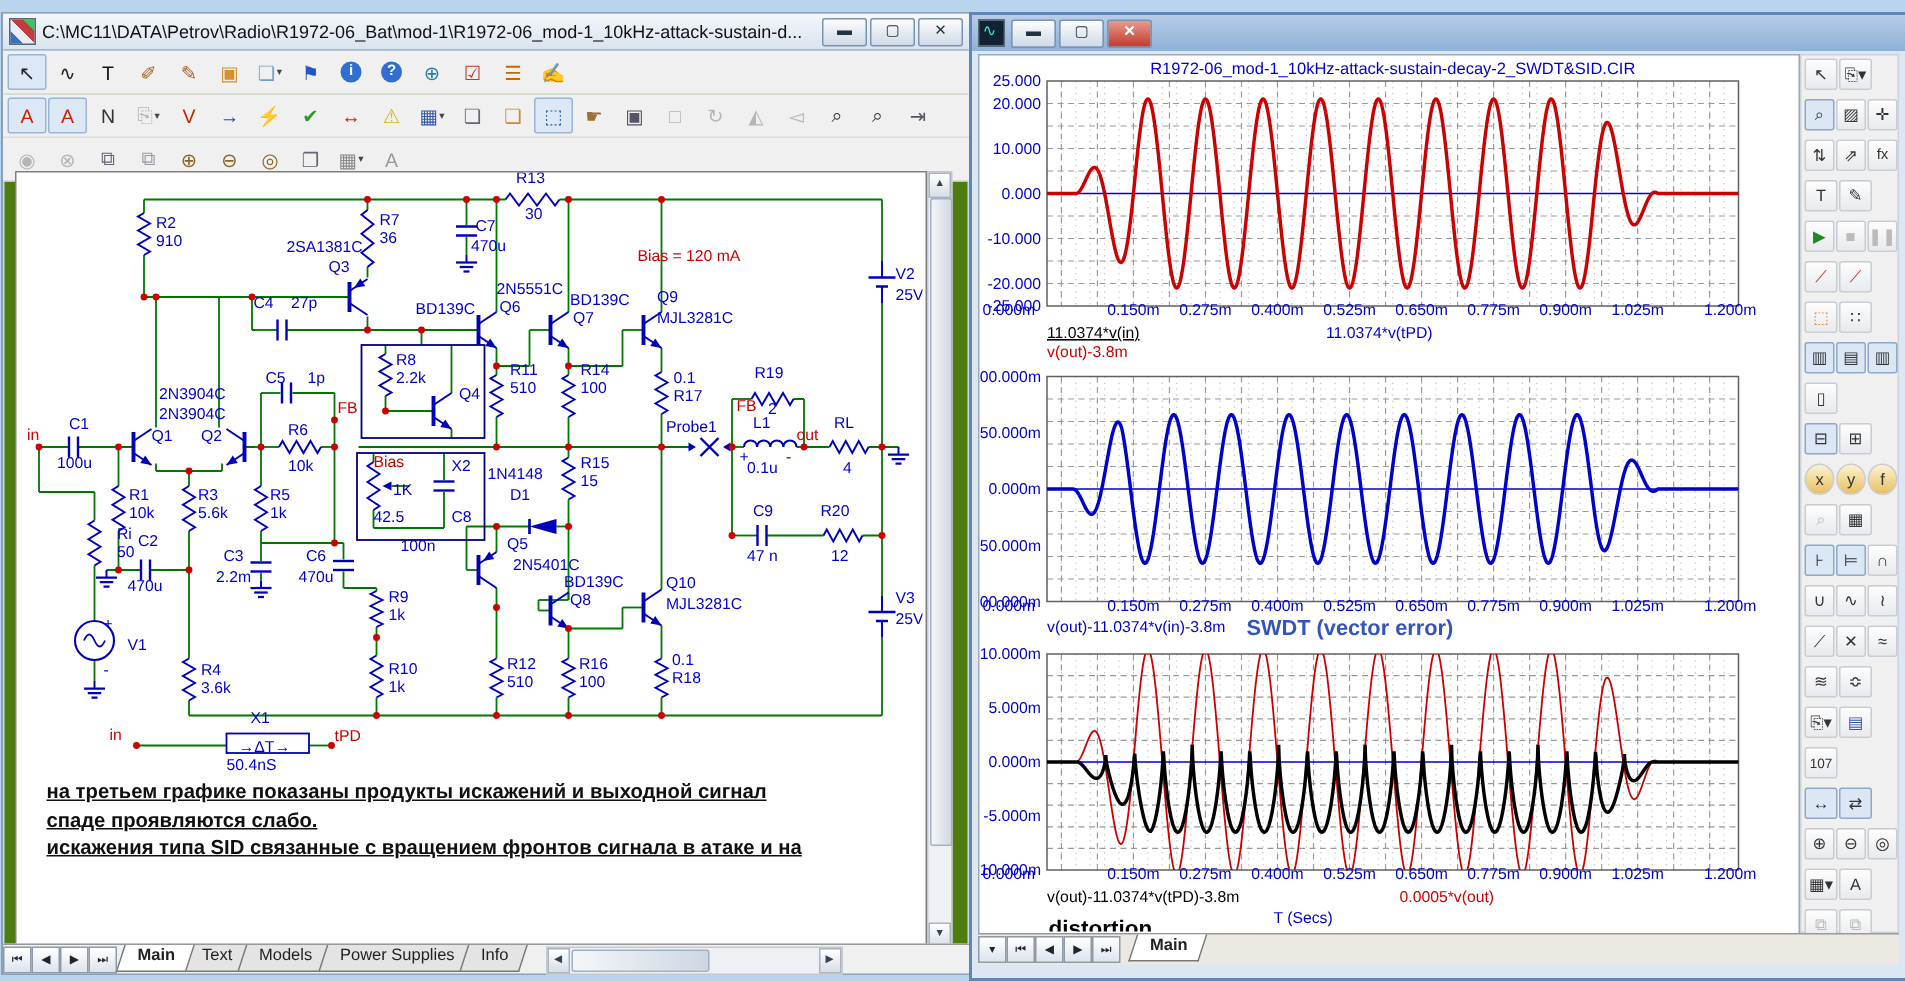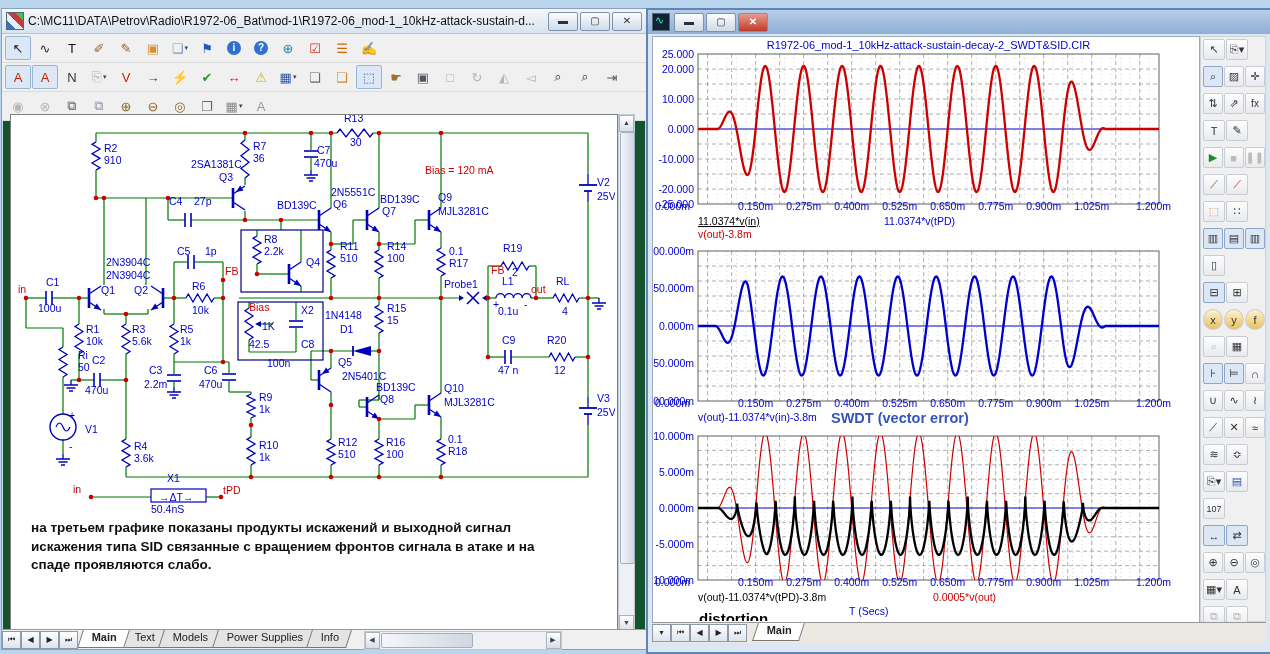--- a/index.html
+++ b/index.html
@@ -1,17 +1,17 @@
 <!DOCTYPE html>
 <html><head>
 <meta charset="utf-8">
 <style>
   html,body{margin:0;padding:0;}
   body{width:1270px;height:654px;background:#b9d5ee;font-family:"Liberation Sans",sans-serif;position:relative;overflow:hidden;}
-  .win{position:absolute;background:#14532d;}
+  .win{position:absolute;background:#4d7c0f;}
   #win1{left:1px;top:8px;width:644px;height:640px;border:1px solid #8ca0b8;box-shadow:0 0 0 1px #c9d9ea inset;}
   #win2{left:646px;top:8px;width:624px;height:642px;border:2px solid #5f86b5;background:#dce7f3;}
   .titlebar{height:24px;display:flex;align-items:center;padding:0 4px;gap:4px;}
   #win1 .titlebar{background:linear-gradient(#f4f7fa,#d9e3ef);border-bottom:1px solid #b8c6d8;}
   #win2 .titlebar{background:linear-gradient(#b7cde8,#8fb0d6);}
   .title-text{font-size:12px;color:#111;white-space:nowrap;overflow:hidden;flex:1;}
   .winbtns{display:flex;gap:2px;}
   .winbtn{width:28px;height:17px;border:1px solid #7b93ad;border-radius:2px;background:linear-gradient(#fdfdfd,#cfd9e6);font-size:10px;line-height:15px;text-align:center;color:#234;}
   .winbtn.close{background:linear-gradient(#e89a8e,#c23b2a);color:#fff;font-weight:bold;}
   .appicon{width:16px;height:16px;flex:0 0 16px;border:1px solid #567;background:
@@ -19,21 +19,21 @@
   #win2 .appicon{background:#123;position:relative;}
   #win2 .appicon:after{content:"∿";color:#2fe0d0;font-size:11px;position:absolute;left:2px;top:0px;}
   .toolbar{display:flex;align-items:center;gap:1px;padding:1px 3px;background:#f0f0f0;border-bottom:1px solid #dcdcdc;}
   .tb{height:26px;}
   .btn{width:24px;height:22px;border:1px solid transparent;border-radius:2px;display:flex;align-items:center;justify-content:center;font-size:13px;color:#333;background:transparent;position:relative;}
   .btn.sunk{border:1px solid #9ab4d4;background:#dce8f5;}
   .btn.dis{color:#b5b5b5;}
   .btn .dd{font-size:7px;color:#444;margin-left:1px;}
   .circ{width:14px;height:14px;border-radius:50%;background:#2f6fd0;color:#fff;font-size:10px;font-weight:bold;line-height:14px;text-align:center;}
   #schwrap{position:absolute;left:8px;top:105px;width:606px;height:515px;background:#fff;border:1px solid #808080;}
-  #note{position:absolute;left:20px;top:404px;width:578px;font-size:13.5px;font-weight:bold;color:#101010;line-height:18.5px;}
+  #note{position:absolute;left:20px;top:404px;width:578px;font-size:13.5px;font-weight:bold;color:#101010;line-height:18.5px;text-decoration:underline;}
   .vscroll{position:absolute;top:105px;width:15px;height:517px;background:#eef0f3;border:1px solid #c3c9d1;}
   .sarrow{position:absolute;width:13px;height:15px;background:linear-gradient(#fff,#d8dee6);border:1px solid #aab4c0;font-size:7px;text-align:center;line-height:14px;color:#345;}
   .sthumb{position:absolute;left:1px;width:13px;background:linear-gradient(90deg,#f4f6f9,#cfd7e2);border:1px solid #9fb0c4;border-radius:2px;}
   .tabrow{position:absolute;left:0;bottom:0;height:19px;width:100%;display:flex;align-items:flex-start;background:#f0f0f0;border-top:1px solid #999;font-size:11px;}
   .navbtn{width:17px;height:16px;border:1px solid #8e9aa8;background:linear-gradient(#fff,#dde4ec);text-align:center;line-height:15px;font-size:8px;color:#223;margin-top:1px;}
   .tab{padding:1px 10px 0 10px;height:16px;border:1px solid #777;border-top:none;background:#e4e4e4;transform:skewX(-18deg);margin-left:-4px;}
   .tab span{display:inline-block;transform:skewX(18deg);font-size:11px;color:#222;}
   .tab.active{background:#fff;font-weight:bold;z-index:2;}
   .hscroll{position:relative;flex:0 0 auto;height:17px;margin-top:1px;background:#eef0f3;border:1px solid #c3c9d1;}
   #plotpanel{position:absolute;left:4px;top:26px;width:546px;height:586px;background:#fff;border:1px solid #9ab;overflow:hidden;}
@@ -513,22 +513,22 @@
         <text x="224" y="273" fill="#cc0000" font-size="10.5px">FB</text>
         <text x="248" y="309" fill="#cc0000" font-size="10.5px">Bias</text>
         <text x="424" y="172" fill="#cc0000" font-size="10.5px">Bias = 120 mA</text>
         <text x="490" y="272" fill="#cc0000" font-size="10.5px">FB</text>
         <text x="530" y="291" fill="#cc0000" font-size="10.5px">out</text>
         <text x="72" y="491" fill="#cc0000" font-size="10.5px">in</text>
         <text x="222" y="492" fill="#cc0000" font-size="10.5px">tPD</text>
       </svg>
     <div id="note">
         <div>на третьем графике показаны продукты искажений и выходной сигнал</div>
+        <div>спаде проявляются слабо.</div>
         <div>искажения типа SID связанные с вращением фронтов сигнала в атаке и на</div>
-        <div>спаде проявляются слабо.</div>
       </div>
   </div>
   <div class="vscroll" style="left:616px;">
     <div class="sarrow" style="top:0;">▲</div>
     <div class="sthumb" style="top:17px;height:430px;"></div>
     <div class="sarrow" style="bottom:0;">▼</div>
   </div>
   <div class="tabrow">
     <div class="navbtn">⏮</div>
     <div class="navbtn">◀</div>

